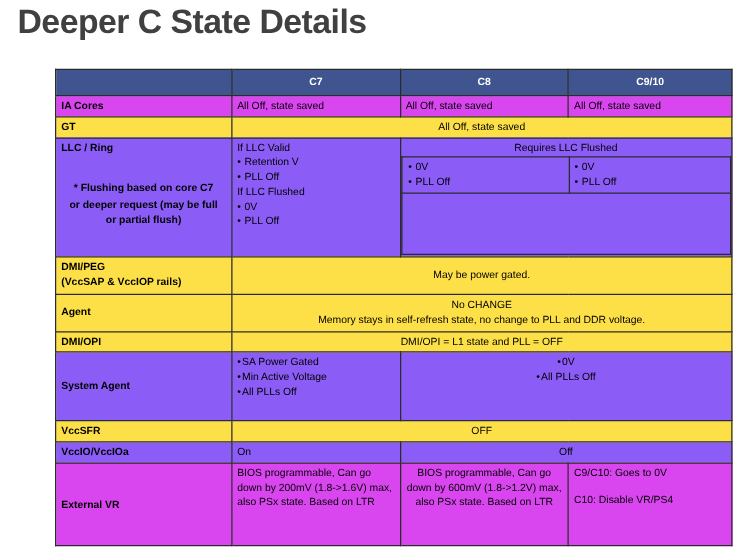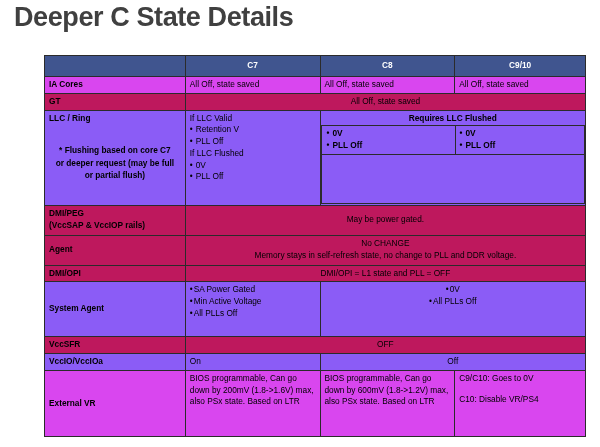--- a/index.html
+++ b/index.html
@@ -34,21 +34,21 @@
     background:#40558F;color:#ffffff;font-weight:bold;
     text-align:center;height:16px;padding:1px 4px;
   }
   th.blank-head{background:#40558F;}
 
   .lbl{font-weight:bold;text-align:left;}
   .ctr{text-align:center;}
   .lft{text-align:left;}
 
   .bg-gray{background:#d946ef;}
-  .bg-white{background:#be185d;margin-left:41px;}
+  .bg-white{background:#fde047;margin-left:41px;}
   .bg-blue{background:#8b5cf6;}
 
   .note{font-weight:bold;text-align:center;padding-top:18px;}
   .bl{margin:0;padding:0;list-style:none;}
   .bl li{white-space:nowrap;}
   .bl li::before{content:"\2022";margin-right:3px;}
   .bl.tight li::before{margin-right:1px;}
   .nested{border-collapse:collapse;width:100%;table-layout:fixed;}
   .nested td{border:0;padding:0;vertical-align:top;}
   .nested td.divide{border-left:1px solid #2b2b2b;padding-left:5px;}
@@ -101,21 +101,21 @@
         <ul class="bl">
           <li>Retention V</li>
           <li class="tight">PLL Off</li>
         </ul>
         <div>If LLC Flushed</div>
         <ul class="bl">
           <li>0V</li>
           <li>PLL Off</li>
         </ul>
       </td>
-      <td class="bg-blue cellpad" colspan="2" style="vertical-align:top;padding:2px 0 0 0;font-weight:bold;">
+      <td class="bg-blue cellpad" colspan="2" style="vertical-align:top;padding:2px 0 0 0;">
         <div class="spanhdr">Requires LLC Flushed</div>
         <table class="nested">
           <colgroup>
               <col style="width:134px;">
               <col>
             </colgroup>
           <tbody>
               <tr>
             <td style="padding:0 5px;">
               <ul class="bl">
@@ -183,21 +183,21 @@
 
     <tr>
       <td class="lbl bg-blue">VccIO/VccIOa</td>
       <td class="lft bg-blue">On</td>
       <td class="ctr bg-blue" colspan="2">Off</td>
     </tr>
 
     <tr style="height:66px;">
       <td class="lbl bg-gray">External VR</td>
       <td class="lft bg-gray vr-txt" style="vertical-align:top;">BIOS programmable, Can go down by 200mV (1.8-&gt;1.6V) max, also PSx state.  Based on LTR</td>
-      <td class="lft bg-gray vr-txt" style="vertical-align:top;">BIOS programmable, Can go down by 600mV (1.8-&gt;1.2V) max, also PSx state.  Based on LTR</td>
+      <td class="lft bg-gray vr-txt" style="vertical-align:top;text-align:center;">BIOS programmable, Can go down by 600mV (1.8-&gt;1.2V) max, also PSx state.  Based on LTR</td>
       <td class="lft bg-gray vr-txt" style="vertical-align:top;">
         <div>C9/C10: Goes  to 0V</div>
         <div class="gap"></div>
         <div>C10: Disable VR/PS4</div>
       </td>
     </tr>
 
   </tbody>
 </table>
 

